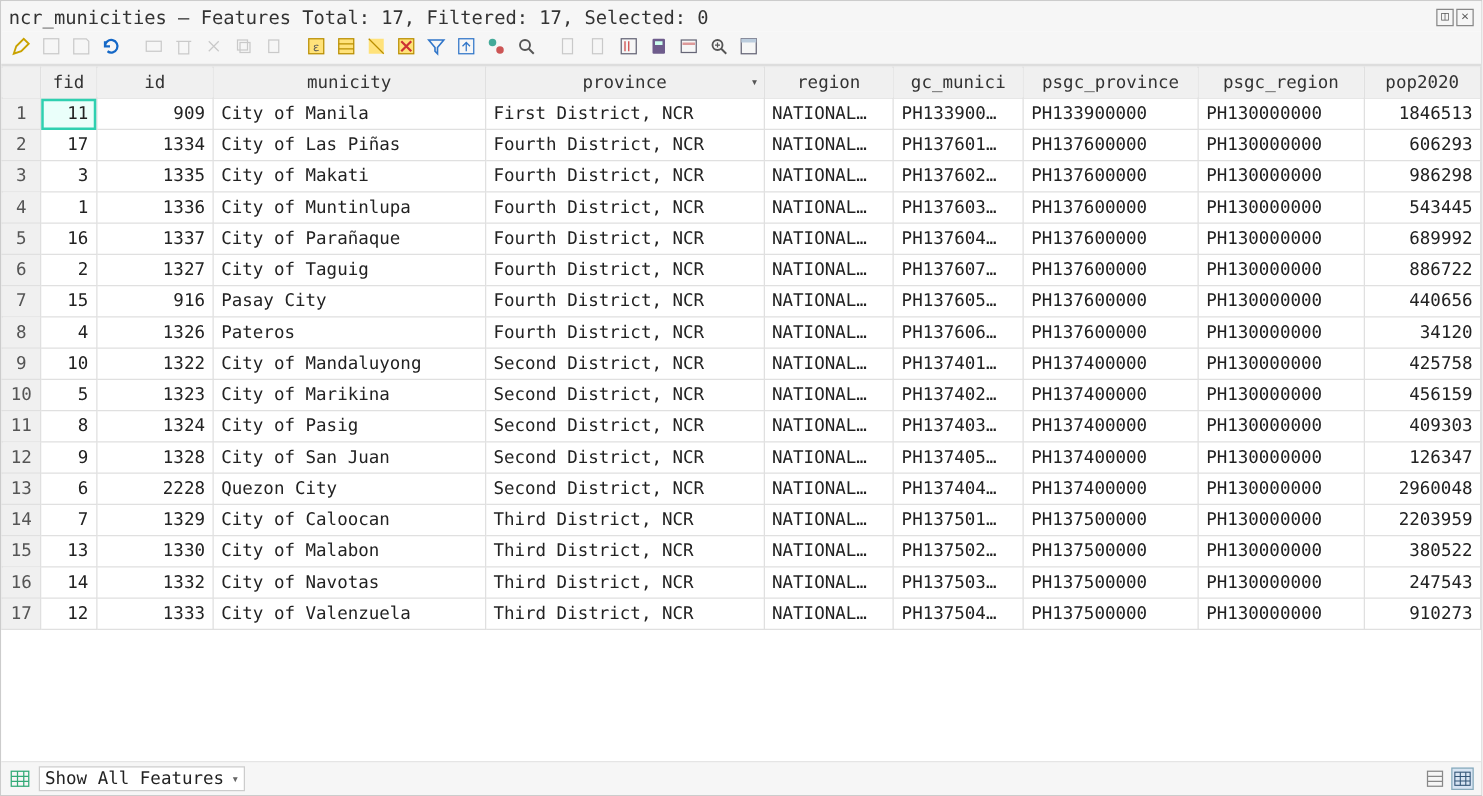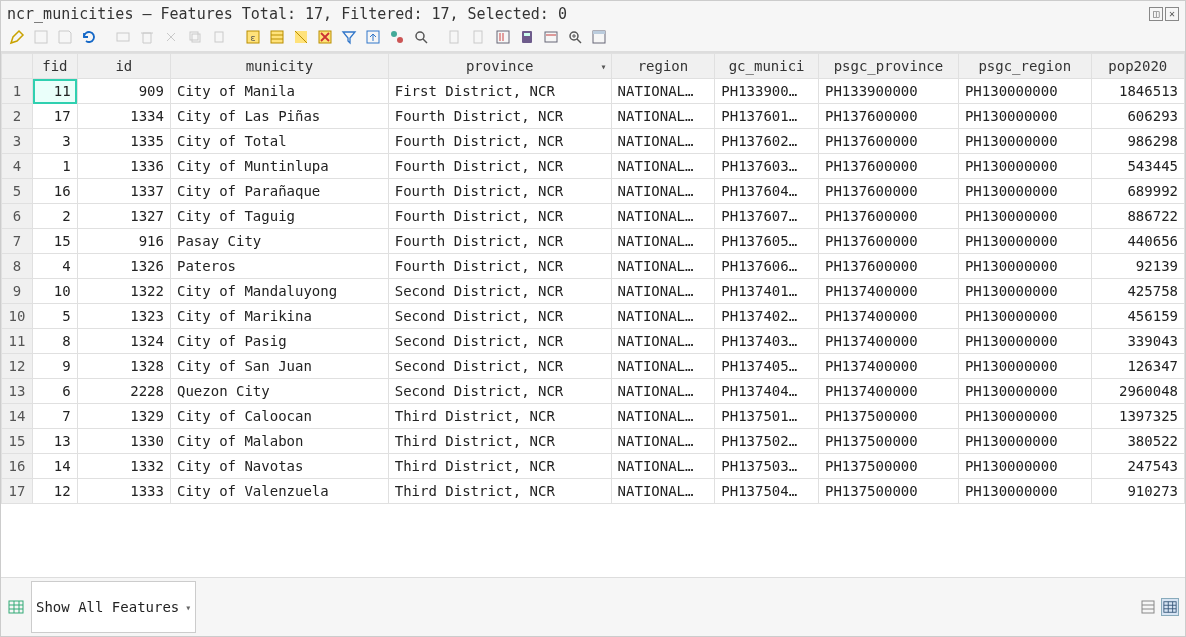--- a/index.html
+++ b/index.html
@@ -133,21 +133,21 @@
     height: 18px;
     display: flex;
     align-items: center;
     justify-content: center;
   }
   .statusbar .filter-combo {
     display: flex;
     align-items: center;
     border: 1px solid #ccc;
     background: #fff;
-    padding: 17px 4px;
+    padding: 1px 4px;
     font-size: 14px;
     cursor: pointer;
     gap: 6px;
   }
   .statusbar .filter-combo .dd { font-size: 10px; color: #666; }
   .statusbar .right-icons {
     margin-left: auto;
     display: flex;
     gap: 4px;
   }
@@ -359,21 +359,21 @@
             <td class="txt">NATIONAL…</td>
             <td class="txt">PH137601…</td>
             <td class="txt">PH137600000</td>
             <td class="txt">PH130000000</td>
             <td class="num">606293</td>
           </tr>
           <tr>
             <td class="rowhead">3</td>
             <td class="num">3</td>
             <td class="num">1335</td>
-            <td class="txt">City of Total</td>
+            <td class="txt">City of Makati</td>
             <td class="txt">Fourth District, NCR</td>
             <td class="txt">NATIONAL…</td>
             <td class="txt">PH137602…</td>
             <td class="txt">PH137600000</td>
             <td class="txt">PH130000000</td>
             <td class="num">986298</td>
           </tr>
           <tr>
             <td class="rowhead">4</td>
             <td class="num">1</td>
@@ -425,21 +425,21 @@
           <tr>
             <td class="rowhead">8</td>
             <td class="num">4</td>
             <td class="num">1326</td>
             <td class="txt">Pateros</td>
             <td class="txt">Fourth District, NCR</td>
             <td class="txt">NATIONAL…</td>
             <td class="txt">PH137606…</td>
             <td class="txt">PH137600000</td>
             <td class="txt">PH130000000</td>
-            <td class="num">92139</td>
+            <td class="num">34120</td>
           </tr>
           <tr>
             <td class="rowhead">9</td>
             <td class="num">10</td>
             <td class="num">1322</td>
             <td class="txt">City of Mandaluyong</td>
             <td class="txt">Second District, NCR</td>
             <td class="txt">NATIONAL…</td>
             <td class="txt">PH137401…</td>
             <td class="txt">PH137400000</td>
@@ -461,21 +461,21 @@
           <tr>
             <td class="rowhead">11</td>
             <td class="num">8</td>
             <td class="num">1324</td>
             <td class="txt">City of Pasig</td>
             <td class="txt">Second District, NCR</td>
             <td class="txt">NATIONAL…</td>
             <td class="txt">PH137403…</td>
             <td class="txt">PH137400000</td>
             <td class="txt">PH130000000</td>
-            <td class="num">339043</td>
+            <td class="num">409303</td>
           </tr>
           <tr>
             <td class="rowhead">12</td>
             <td class="num">9</td>
             <td class="num">1328</td>
             <td class="txt">City of San Juan</td>
             <td class="txt">Second District, NCR</td>
             <td class="txt">NATIONAL…</td>
             <td class="txt">PH137405…</td>
             <td class="txt">PH137400000</td>
@@ -497,21 +497,21 @@
           <tr>
             <td class="rowhead">14</td>
             <td class="num">7</td>
             <td class="num">1329</td>
             <td class="txt">City of Caloocan</td>
             <td class="txt">Third District, NCR</td>
             <td class="txt">NATIONAL…</td>
             <td class="txt">PH137501…</td>
             <td class="txt">PH137500000</td>
             <td class="txt">PH130000000</td>
-            <td class="num">1397325</td>
+            <td class="num">2203959</td>
           </tr>
           <tr>
             <td class="rowhead">15</td>
             <td class="num">13</td>
             <td class="num">1330</td>
             <td class="txt">City of Malabon</td>
             <td class="txt">Third District, NCR</td>
             <td class="txt">NATIONAL…</td>
             <td class="txt">PH137502…</td>
             <td class="txt">PH137500000</td>

